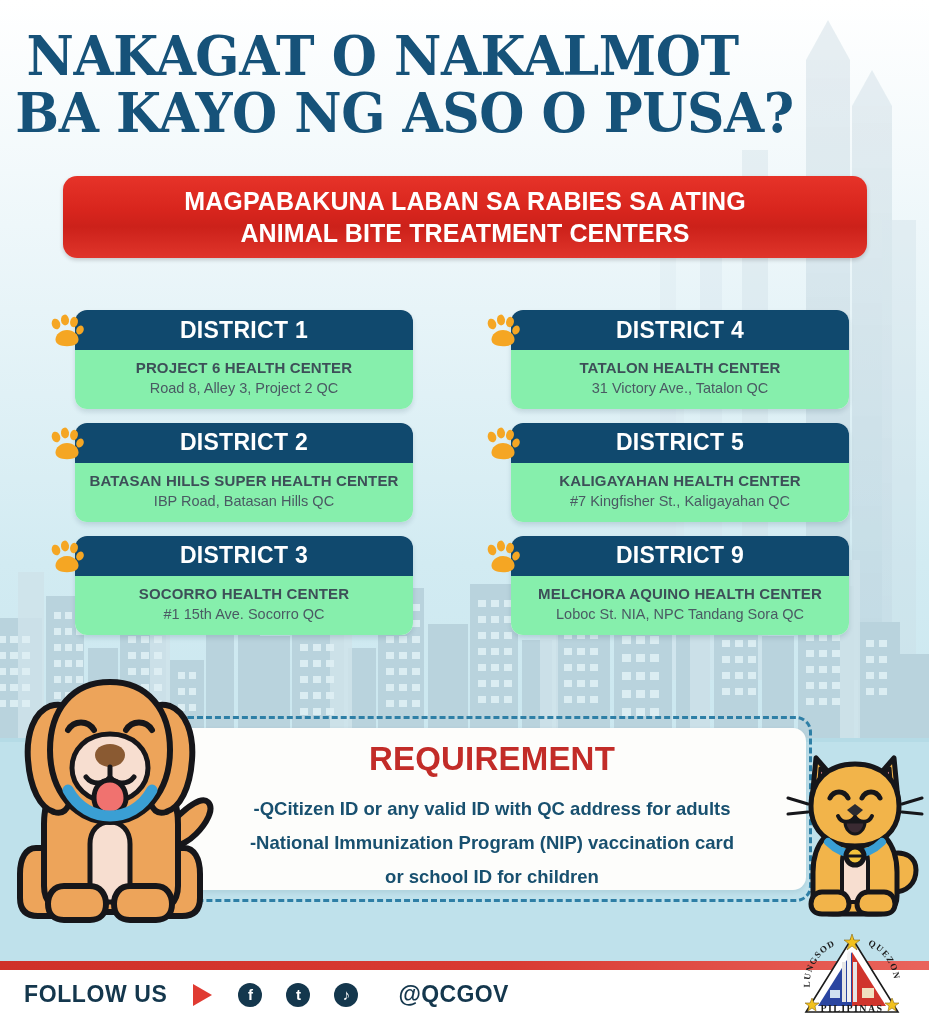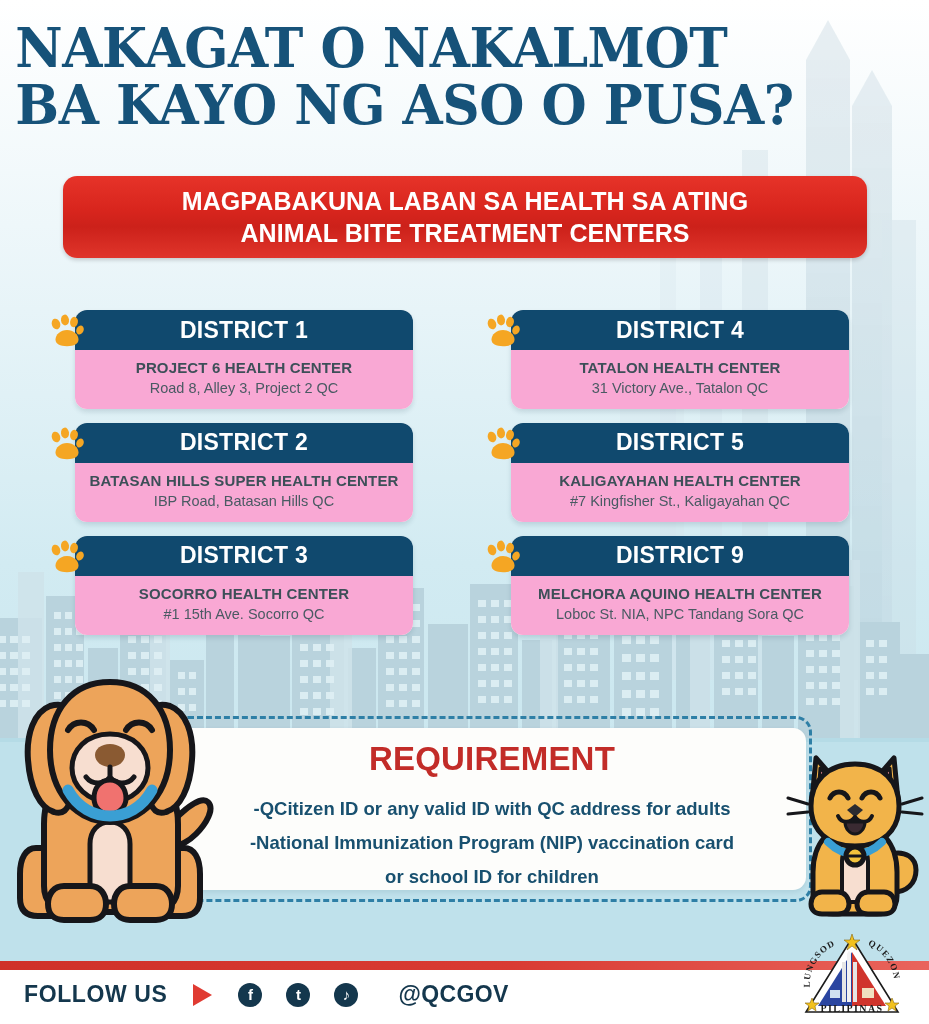--- a/index.html
+++ b/index.html
@@ -25,22 +25,22 @@
         #c3e3ec 86%,
         #bfe1eb 93%,
         #bfe1eb 100%);
   }
 
   
   .bg-layer { position: absolute; left: 0; top: 0; width: 929px; height: 1024px; pointer-events: none; }
 
   
   .title-wrap {
-    position: absolute; top: 20px; left: 0; width: 765px;
-    z-index: 5;
+    position: absolute; top: 28px; left: 0; width: 765px;
+    text-align: center; z-index: 5;
   }
   .title-line {
     font-family: "DejaVu Serif", serif;
     font-weight: bold;
     font-size: 54px;
     line-height: 1.06;
     letter-spacing: -0.5px;
     color: #165279;
     white-space: nowrap;
     transform: scaleX(0.96);
@@ -95,21 +95,21 @@
     border-radius: 12px 12px 0 0;
     background: #10496e;
     display: flex; align-items: center; justify-content: center;
     color: #ffffff;
     font-weight: bold;
     font-size: 23px;
     letter-spacing: 0.3px;
   }
   .card-body {
     border-radius: 0 0 12px 12px;
-    background: #f9a8d4;
+    background: #86efac;
     padding: 9px 10px 11px;
     text-align: center;
   }
   .center-name {
     color: #3d4f58;
     font-weight: bold;
     font-size: 15px;
     letter-spacing: 0.15px;
     line-height: 1.25;
     white-space: nowrap;
@@ -516,21 +516,21 @@
     <rect x="0" y="738" width="929" height="286" fill="#bfe1eb"></rect>
     <rect x="0" y="738" width="929" height="4" fill="#b0d8e4" opacity="0.7"></rect>
   </svg>
 
   <div class="title-wrap">
     <div class="title-line">NAKAGAT O NAKALMOT</div>
     <div class="title-line">BA KAYO NG ASO O PUSA?</div>
   </div>
 
   <div class="banner">
-    <div class="banner-line">MAGPABAKUNA LABAN SA HEALTH SA ATING</div>
+    <div class="banner-line">MAGPABAKUNA LABAN SA RABIES SA ATING</div>
     <div class="banner-line">ANIMAL BITE TREATMENT CENTERS</div>
   </div>
 
   <div class="districts">
 
     <div class="card">
       <svg class="paw" viewBox="0 0 40 40" xmlns="http://www.w3.org/2000/svg">
         <ellipse cx="9" cy="12" rx="4.2" ry="5.4" fill="#f5a623" transform="rotate(-18 9 12)"></ellipse>
         <ellipse cx="18" cy="8" rx="4.0" ry="5.4" fill="#f5a623" transform="rotate(-6 18 8)"></ellipse>
         <ellipse cx="27" cy="10" rx="3.9" ry="5.2" fill="#f5a623" transform="rotate(12 27 10)"></ellipse>

